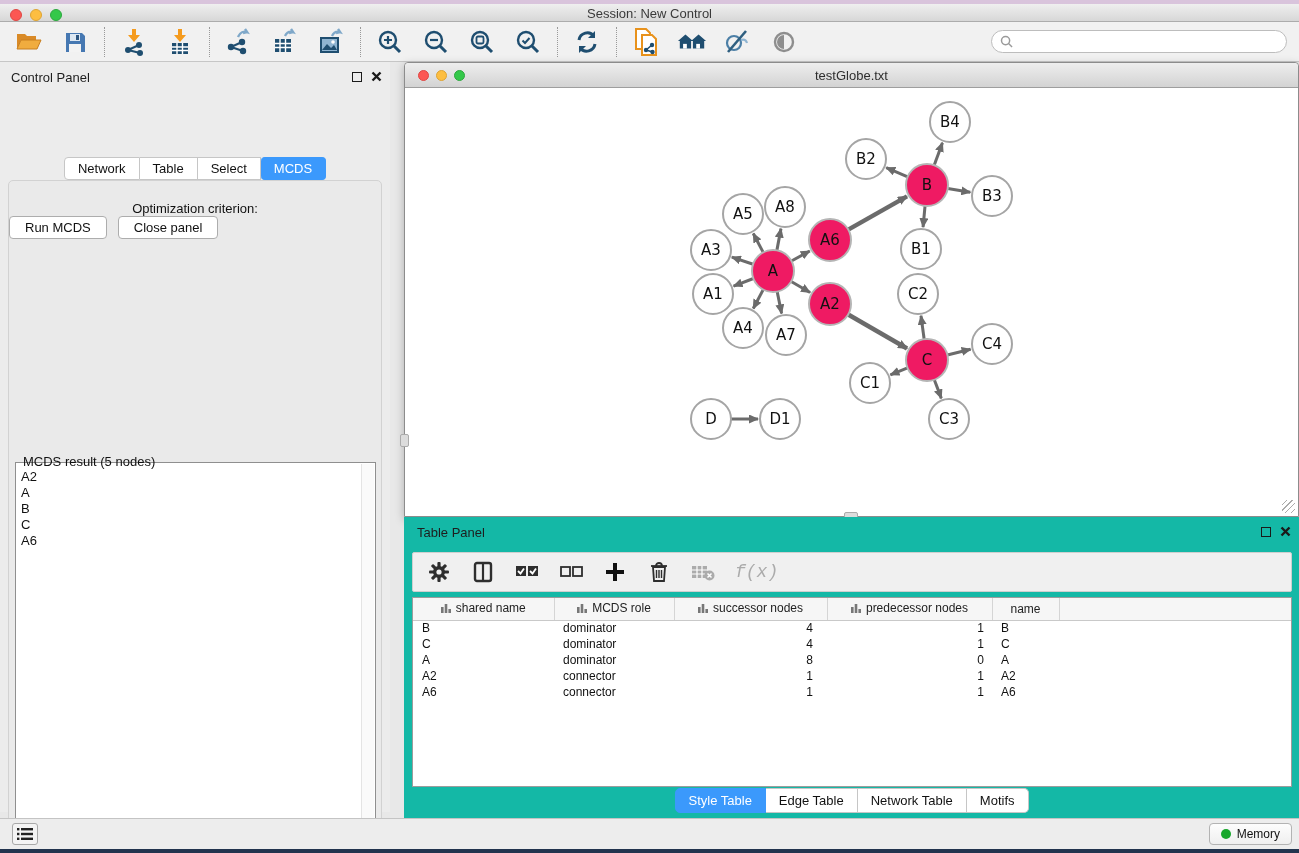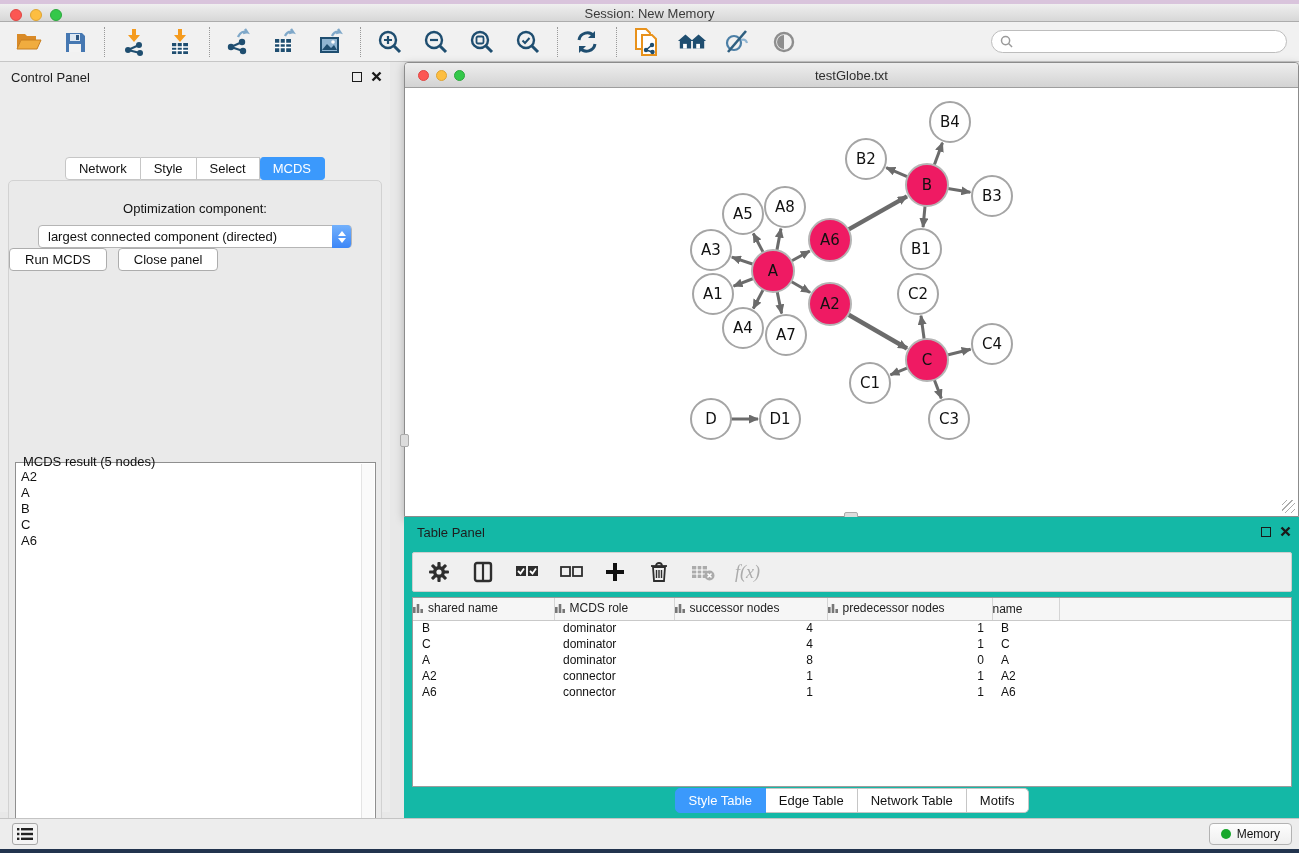--- a/index.html
+++ b/index.html
@@ -85,27 +85,27 @@
   .graph-svg text { font-family:"DejaVu Sans", sans-serif; font-size:15px; fill:#111; }
   .graph-svg .node-normal { fill:#FFFFFF; stroke:#A5A5A5; stroke-width:2; }
   .graph-svg .node-mcds { fill:#EF1A63; stroke:#B5B5B5; stroke-width:2; }
 
   
   .table-panel { position:absolute; left:404px; top:517px; width:895px; height:301px; background:#14b8a6; }
   .table-panel .ph-title { left:13px; }
   .tp-toolbar { position:absolute; left:8px; top:35px; width:880px; height:40px; background:#F0F0F0;
                 border:1px solid #CFCFCF; border-radius:2px; display:flex; align-items:center; gap:20px; padding:0 14px; }
   .tp-btn { width:24px; height:24px; display:flex; align-items:center; justify-content:center; cursor:pointer; }
-  .fx-label { font-family:Liberation Serif, serif; font-style:italic; font-size:18px; color:#ABABAB; }
+  .fx-label { font-family:Liberation Mono, monospace; font-style:italic; font-size:18px; color:#ABABAB; }
 
   .node-table-wrap { position:absolute; left:8px; top:80px; width:880px; height:190px; background:#fff;
                      border:1px solid #9C9C9C; overflow:hidden; }
   table.node-table { border-collapse:collapse; width:100%; table-layout:fixed; }
   .node-table th { height:22px; background:#F6F6F6; border-bottom:1px solid #C9C9C9; border-right:1px solid #D5D5D5;
-                   font-size:12px; font-weight:400; color:#222; text-align:left; overflow:hidden; white-space:nowrap; }
+                   font-size:12px; font-weight:400; color:#222; text-align:center; overflow:hidden; white-space:nowrap; }
   .node-table th .hicon { display:inline-block; vertical-align:-1px; margin-right:5px; }
   .node-table td { height:16px; font-size:12px; color:#111; padding:0 4px 0 9px; white-space:nowrap; overflow:hidden; }
   .node-table td.num { text-align:right; }
   .node-table td.pad-r { padding-right:14px; }
   .node-table td.pad-r2 { padding-right:8px; }
 
   .tp-tabs { position:absolute; left:0; right:0; top:271px; display:flex; justify-content:center; }
   .tp-tab { font-size:13px; color:#111; background:#fff; border:1px solid #C6C6C6; border-left:none;
             padding:4px 13px; cursor:pointer; }
   .tp-tab:first-child { border-left:1px solid #C6C6C6; border-radius:5px 0 0 5px; }
@@ -125,21 +125,21 @@
 <body>
 
 <div class="top-strip"></div>
 
 <div class="titlebar">
   <div class="traffic">
     <div class="dot red"></div>
     <div class="dot yellow"></div>
     <div class="dot green"></div>
   </div>
-  <div class="title">Session: New Memory</div>
+  <div class="title">Session: New Control</div>
 </div>
 
 <div class="toolbar">
   <div class="tb-group" style="padding-left:4px;">
     <div class="tb-btn">
       <svg width="28" height="24" viewBox="0 0 28 24">
           <path d="M2 4h8l2 2h9v4H6L2 19z" fill="#D98A27"></path>
           <path d="M6 10h20l-4 9H2z" fill="#F0AC3F" stroke="#C87E1F" stroke-width="1"></path>
         </svg>
     </div>
@@ -290,34 +290,27 @@
     <span class="ph-icons">
       <span class="float-box"></span>
       <svg width="11" height="11" viewBox="0 0 11 11">
           <path d="M1.5 1.5l8 8M9.5 1.5l-8 8" stroke="#1A1A1A" stroke-width="2.4"></path>
         </svg>
     </span>
   </div>
 
   <div class="cp-tabs">
     <div class="cp-tab">Network</div>
-    <div class="cp-tab">Style</div>
+    <div class="cp-tab">Table</div>
     <div class="cp-tab">Select</div>
     <div class="cp-tab last active">MCDS</div>
   </div>
 
   <div class="cp-body">
-    <div class="opt-label">Optimization component:</div>
-    <div class="dropdown">
-      <span>largest connected component (directed)</span>
-      <span class="dd-stepper">
-          <span class="tri-up"></span>
-          <span class="tri-dn"></span>
-        </span>
-    </div>
+    <div class="opt-label">Optimization criterion:</div>
     <div class="cp-buttons">
       <button class="btn">Run MCDS</button>
       <button class="btn">Close panel</button>
     </div>
 
     <div class="result-fieldset">
       <span class="result-legend">MCDS result (5 nodes)</span>
       <div class="result-list">
           <div class="result-item">A2</div>
           <div class="result-item">A</div>

